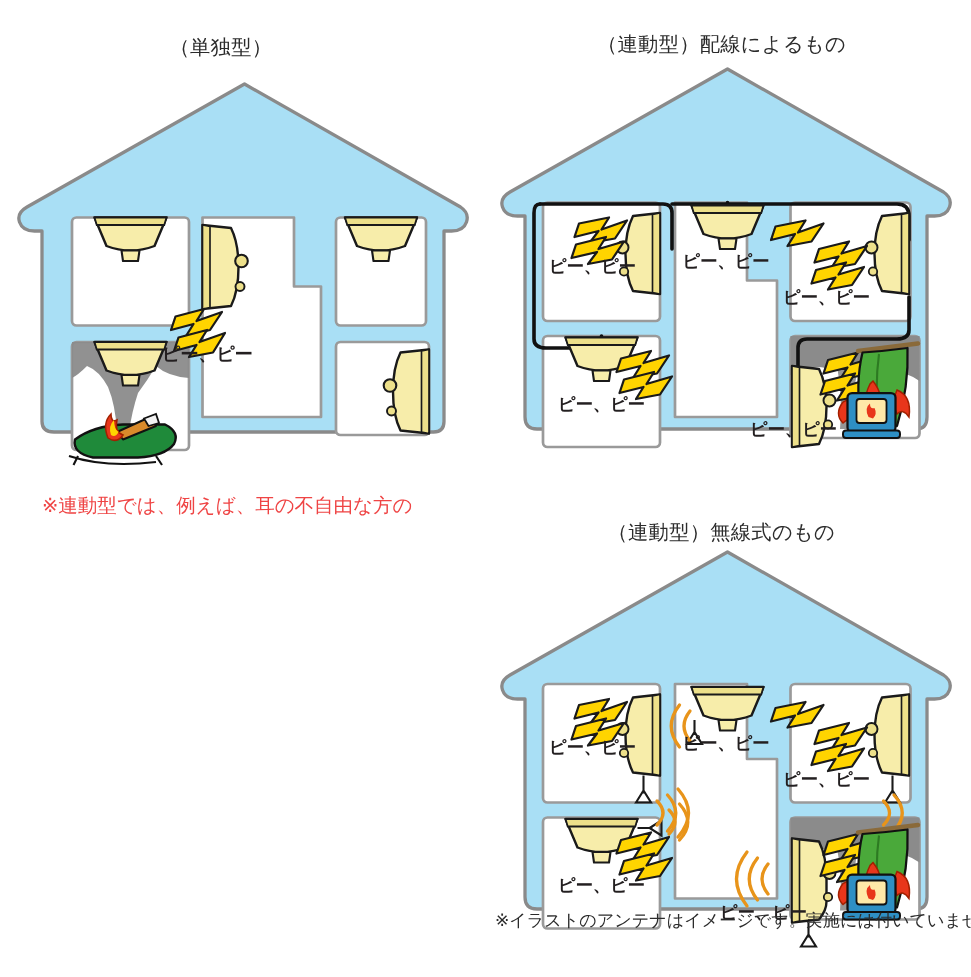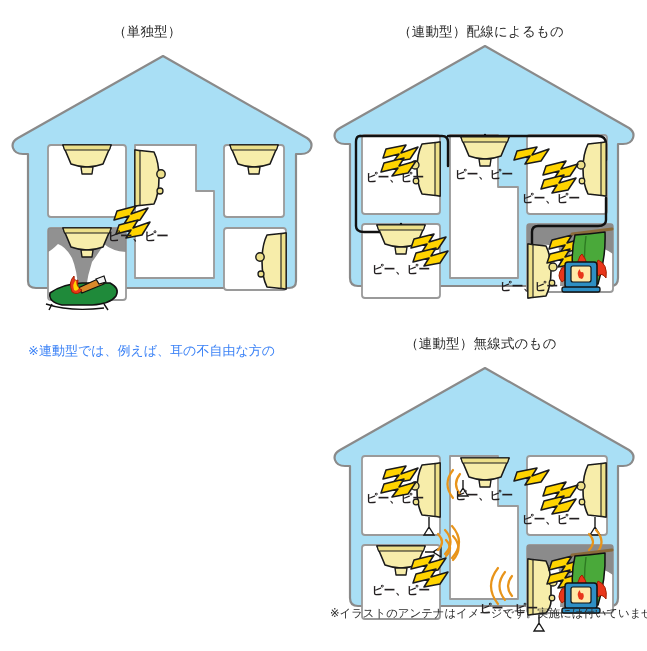--- a/index.html
+++ b/index.html
@@ -19,31 +19,31 @@
     font-size: 13.5px;
     line-height: 1.3;
     color: #2b2b2b;
     white-space: nowrap;
     letter-spacing: 0.2px;
   }
   #panel-standalone { left: 0; top: 0; width: 325px; height: 320px; }
   #panel-wired     { left: 322px; top: 0; width: 325px; height: 320px; }
   #panel-wireless  { left: 322px; top: 326px; width: 325px; height: 325px; }
   #note-block {
-    position: absolute; left: 28px; top: 340px; width: 290px;
-    font-size: 13px; line-height: 1.62; color: #3b82f6;
+    position: absolute; left: 28px; top: 326px; width: 290px;
+    font-size: 13px; line-height: 1.62; color: #ef4444;
   }
   #note-block .nl { display: block; white-space: nowrap; }
   #note-block .nl.indent { padding-left: 13px; }
   #footnote-wireless {
     position: absolute; left: 330px; top: 606px; width: 320px;
     font-size: 11.4px; color: #2b2b2b; white-space: nowrap;
   }
   .title-standalone { left: 113px; top: 23px; }
-  .title-wired { left: 398px; top: 23px; }
+  .title-wired { left: 398px; top: 23px; font-family: Liberation Mono, monospace; }
   svg { display: block; overflow: visible; }
   .beep {
     font-size: 11.5px;
     font-weight: bold;
     fill: #231f20;
     font-family: "Liberation Sans", "DejaVu Sans", sans-serif;
   }
 </style>
 </head>
 <body>
@@ -217,21 +217,21 @@
       <rect x="240" y="249" width="38" height="5" rx="2" fill="#2e8fc4" stroke="#111111" stroke-width="1.3"></rect>
     </g>
   </svg>
 </div>
 
 <div id="note-block">
   <span class="nl">※連動型では、例えば、耳の不自由な方の</span>
 </div>
 
 <div class="panel" id="panel-wireless">
-  <div class="caption" style="left:83px;top:9px">（連動型）無線式のもの</div>
+  <div class="caption" style="left:83px;top:20px">（連動型）無線式のもの</div>
 
   <svg width="325" height="280" style="position:absolute;left:0;top:28px">
     <path d="M 163 14 L 307 96 Q 313 100 311 106 Q 309 112 301 112 L 296 112 L 296 244
              Q 296 252 289 252 L 36 252 Q 28 252 28 244 L 28 112 L 23 112
              Q 15 112 13 106 Q 11 100 18 96 Z" fill="#a9dff5" stroke="#8a8a8a" stroke-width="2.2" stroke-linejoin="round"></path>
 
     <rect x="40" y="102" width="78" height="79" rx="3" fill="#ffffff" stroke="#9a9a9a" stroke-width="1.8"></rect>
     <path d="M 128 102 L 176 102 L 176 152 L 196 152 L 196 245 L 128 245 Z" fill="#ffffff" stroke="#9a9a9a" stroke-width="1.8" stroke-linejoin="round"></path>
     <rect x="205" y="102" width="80" height="79" rx="3" fill="#ffffff" stroke="#9a9a9a" stroke-width="1.8"></rect>
     <rect x="40" y="191" width="78" height="74" rx="3" fill="#ffffff" stroke="#9a9a9a" stroke-width="1.8"></rect>

